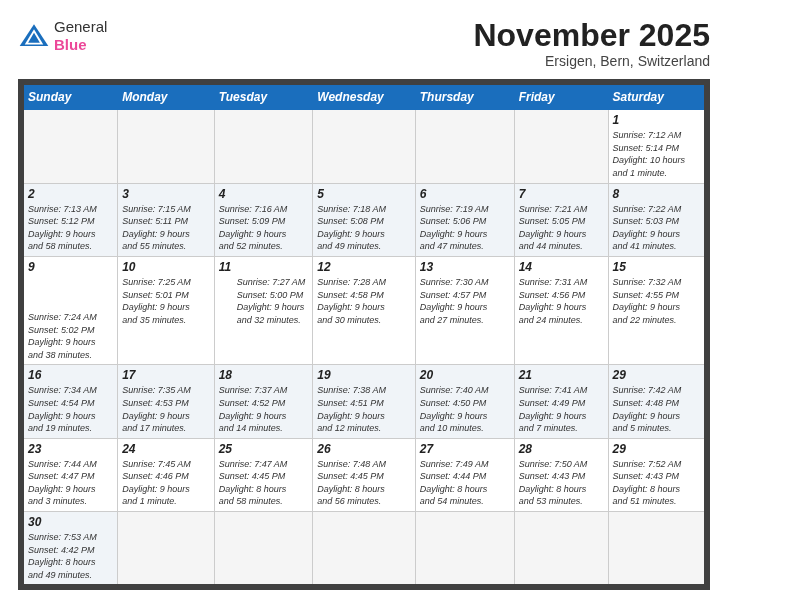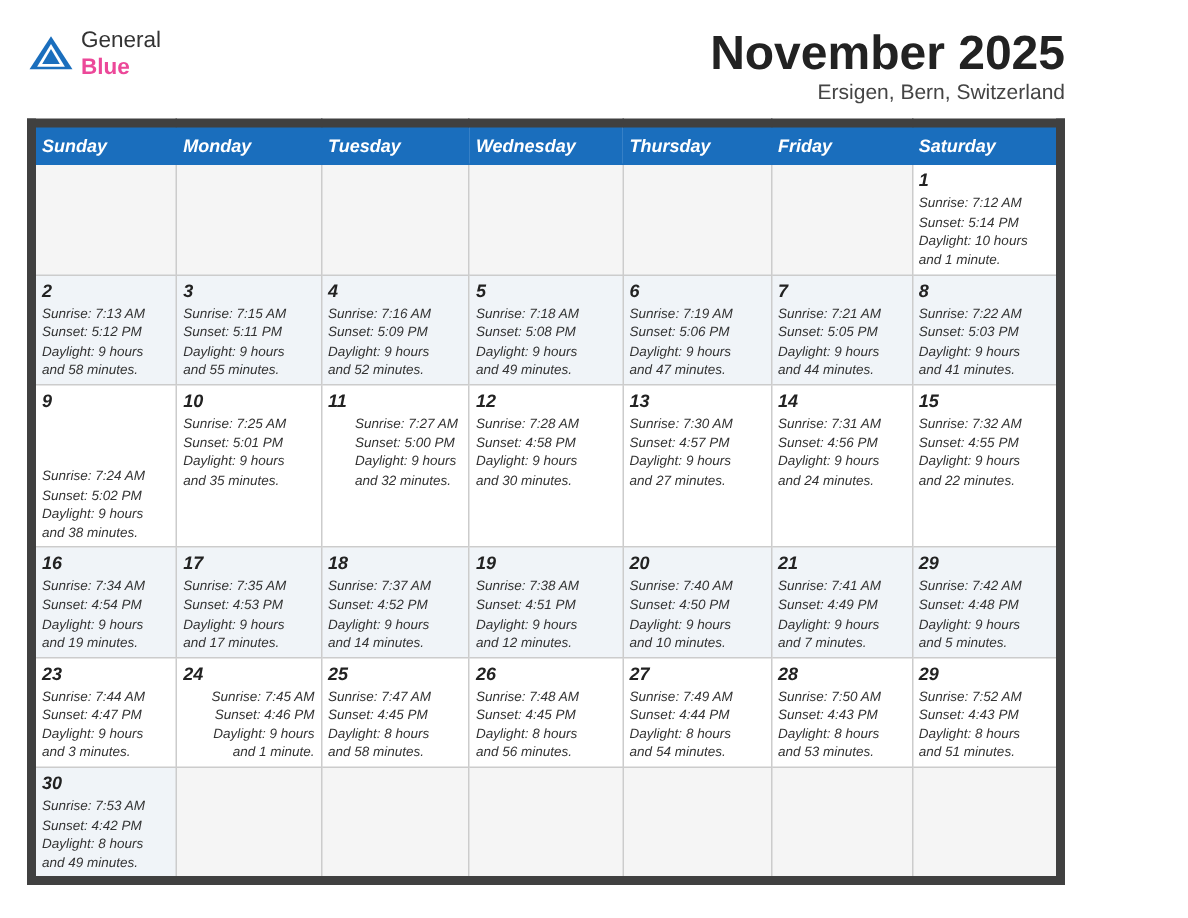--- a/index.html
+++ b/index.html
@@ -301,21 +301,21 @@
         <tr>
           <td>
             <span class="day-number">23</span>
             <div class="day-info" style="white-space: pre-line;">Sunrise: 7:44 AM
 Sunset: 4:47 PM
 Daylight: 9 hours
 and 3 minutes.</div>
           </td>
           <td>
             <span class="day-number">24</span>
-            <div class="day-info" style="white-space: pre-line; text-align: right;">Sunrise: 7:45 AM
+            <div class="day-info" style="white-space: pre-line;">Sunrise: 7:45 AM
 Sunset: 4:46 PM
 Daylight: 9 hours
 and 1 minute.</div>
           </td>
           <td>
             <span class="day-number">25</span>
             <div class="day-info" style="white-space: pre-line;">Sunrise: 7:47 AM
 Sunset: 4:45 PM
 Daylight: 8 hours
 and 58 minutes.</div>

